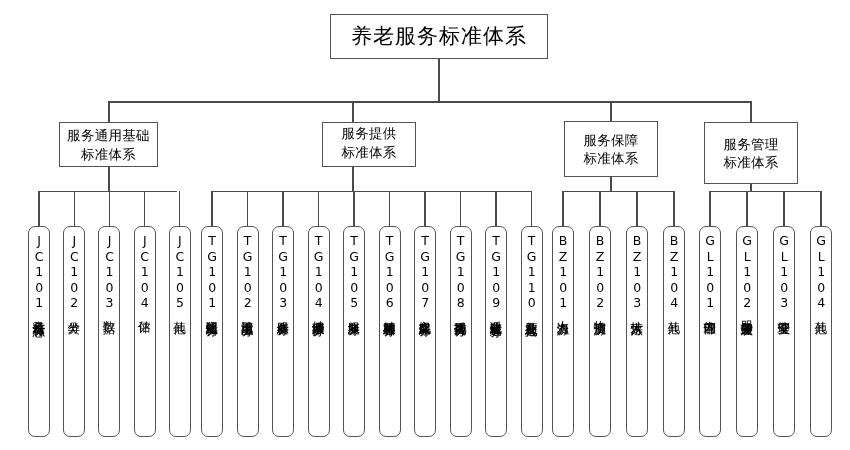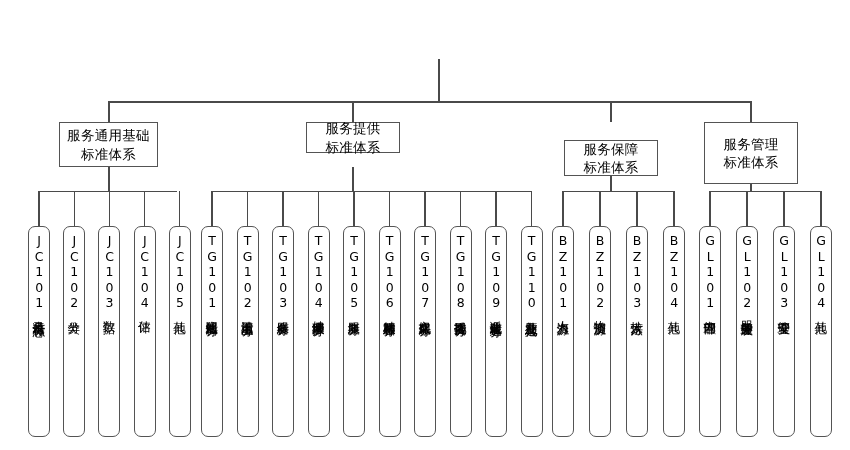--- a/index.html
+++ b/index.html
@@ -72,41 +72,44 @@
     letter-spacing: 0.6px;
     white-space: nowrap;
     color: #000;
   }
 </style>
 </head>
 <body>
 
 <div id="canvas">
 
+  <div class="box root-box" id="root-box" style="left:330px; top:14px; width:218px; height:45px;">
+    <span>养老服务标准体系</span>
+  </div>
 
   <div class="ln v" style="left:438px; top:59px; width:1.6px; height:43px;"></div>
 
   <div class="ln h" style="left:108px; top:101px; width:644px; height:1.6px;"></div>
 
   <div class="ln v" style="left:108px; top:101px; width:1.6px; height:21px;"></div>
   <div class="ln v" style="left:352px; top:101px; width:1.6px; height:21px;"></div>
   <div class="ln v" style="left:610px; top:101px; width:1.6px; height:21px;"></div>
   <div class="ln v" style="left:750px; top:101px; width:1.6px; height:21px;"></div>
 
   <div class="box group-box" style="left:59px; top:122px; width:99px; height:45px;">
     <span class="gb-text">服务通用基础
 标准体系</span>
   </div>
 
-  <div class="box group-box" style="left:306px; top:122px; width:94px; height:31px;">
+  <div class="box group-box" style="left:322px; top:122px; width:94px; height:45px;font-family:Liberation Mono, monospace;">
     <span class="gb-text">服务提供
 标准体系</span>
   </div>
 
-  <div class="box group-box" style="left:564px; top:140px; width:94px; height:36px;">
+  <div class="box group-box" style="left:564px; top:121px; width:94px; height:56px;">
     <span class="gb-text">服务保障
 标准体系</span>
   </div>
 
   <div class="box group-box" style="left:704px; top:122px; width:94px; height:62px;">
     <span class="gb-text">服务管理
 标准体系</span>
   </div>
 
   <div class="ln v" style="left:108px; top:167px; width:1.6px; height:25px;"></div>

